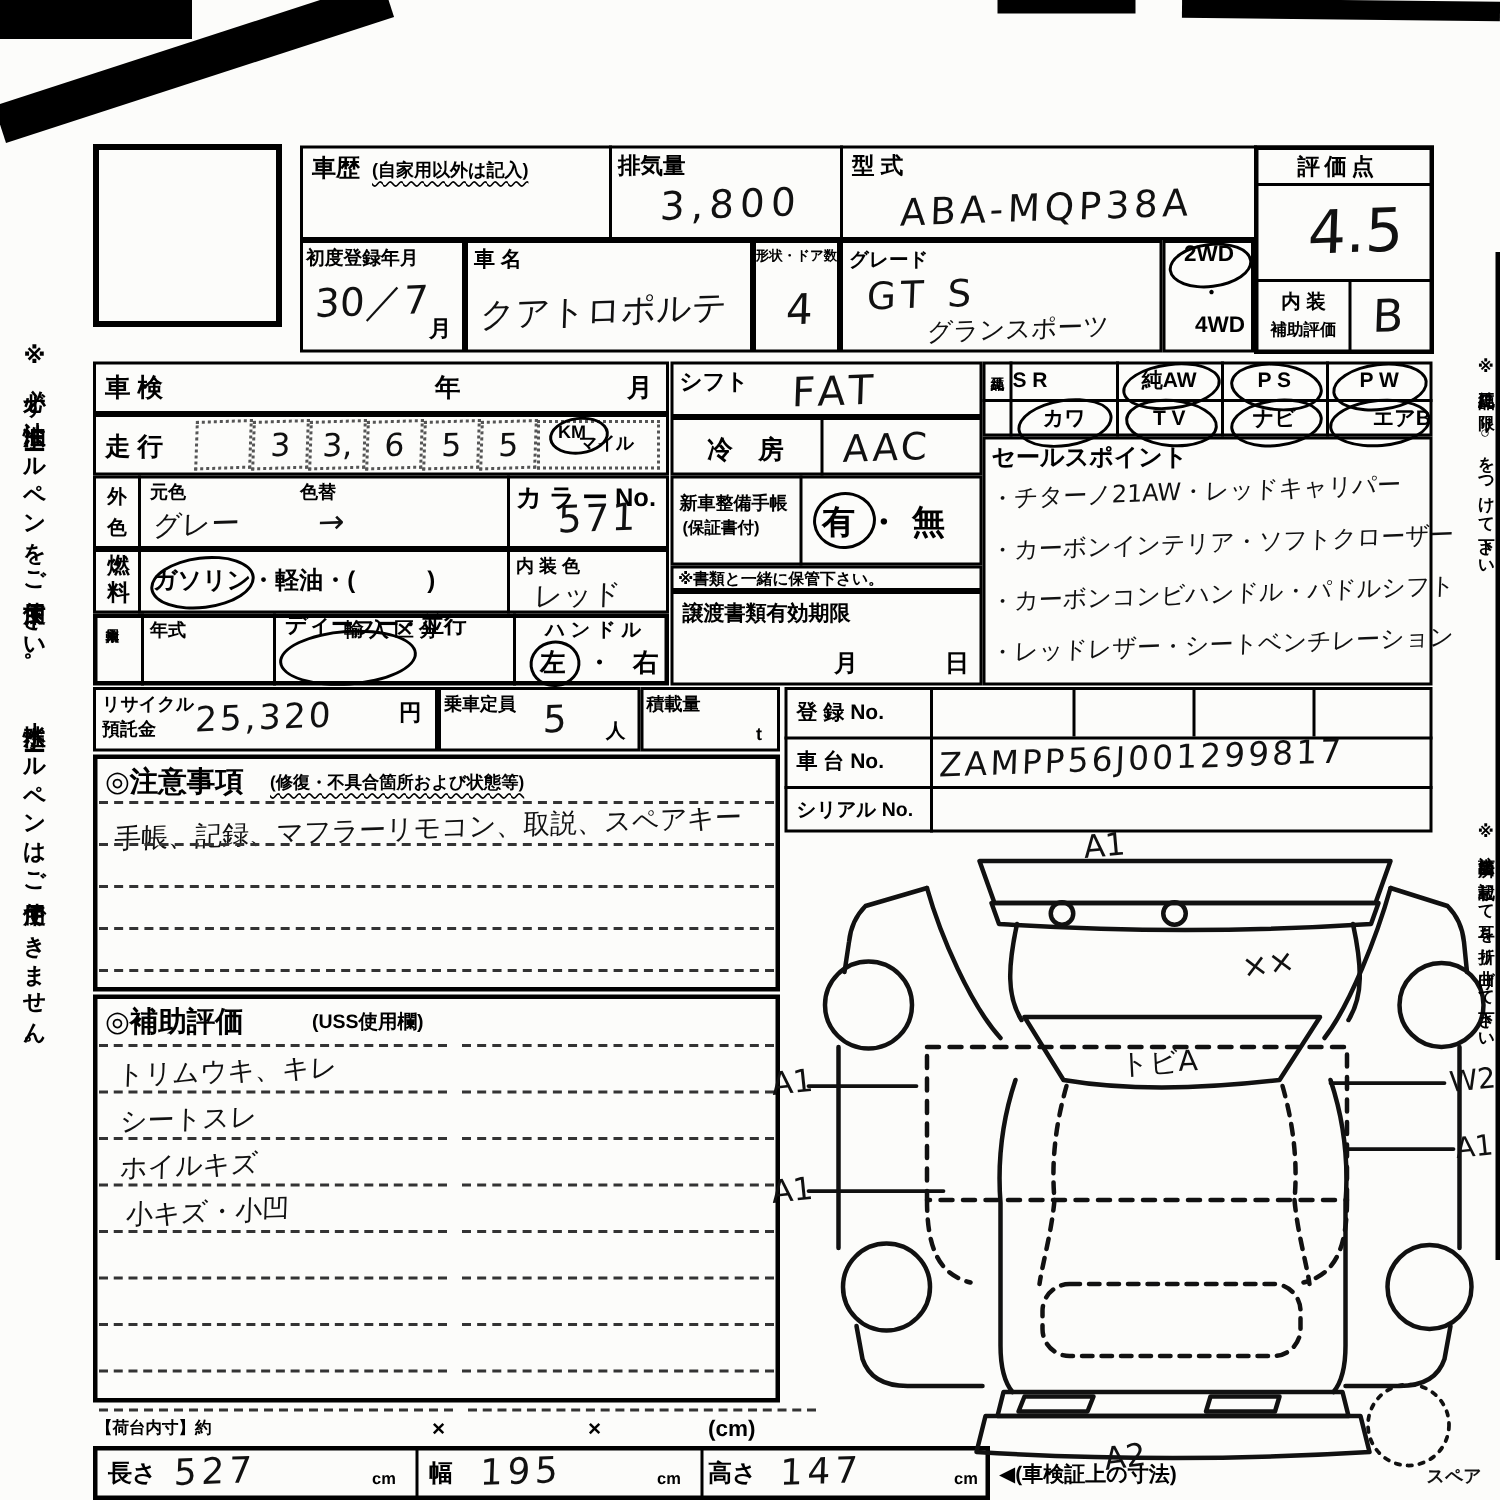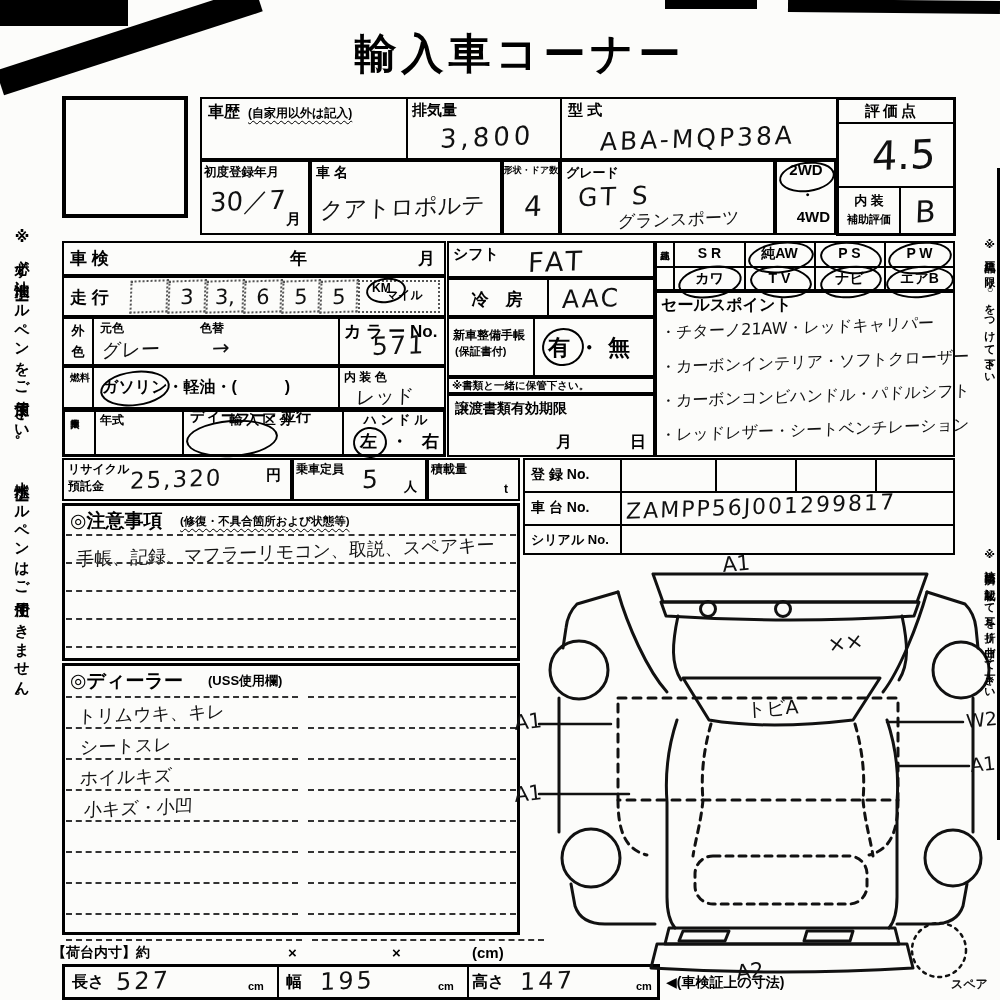--- a/index.html
+++ b/index.html
@@ -26,21 +26,20 @@
 <body>
 
 <div id="page">
 
   <div class="blk" style="left:0;top:0;width:128px;height:26px"></div>
   <div class="blk" style="left:0;top:70px;width:272px;height:26px;transform:rotate(-18deg);transform-origin:0 50%"></div>
   <div class="blk" style="left:665px;top:0;width:92px;height:9px"></div>
   <div class="blk" style="left:788px;top:0;width:212px;height:13px;transform:rotate(.6deg)"></div>
   <div class="blk" style="left:997px;top:168px;width:3px;height:672px"></div>
 
-  <div class="abs b" style="left:290px;top:26px;width:460px;font-size:42px;text-align:center;letter-spacing:5px">輸入車コーナー</div>
 
   <div class="bx bx4" style="left:62px;top:96px;width:126px;height:122px"></div>
 
   <div class="bx" style="left:200px;top:97px;width:208px;height:63px"></div>
   <span class="cell-lab" style="left:208px;top:102px;font-size:16px">車歴</span>
   <span class="cell-lab wavy" style="left:248px;top:105px;font-size:12px">(自家用以外は記入)</span>
 
   <div class="bx" style="left:406px;top:97px;width:156px;height:63px"></div>
   <span class="cell-lab" style="left:412px;top:101px;font-size:15px">排気量</span>
   <span class="abs hand" style="left:440px;top:122px;font-size:26px;letter-spacing:4px">3,800</span>
@@ -109,21 +108,21 @@
   <span class="cell-lab" style="left:100px;top:320px;font-size:12px">元色</span>
   <span class="abs hand" style="left:102px;top:337px;font-size:19px">グレー</span>
   <span class="cell-lab" style="left:200px;top:320px;font-size:12px">色替</span>
   <span class="abs hand" style="left:212px;top:336px;font-size:21px">→</span>
   <div class="vline" style="left:338px;top:317px;height:49px"></div>
   <span class="cell-lab" style="left:344px;top:320px;font-size:17px">カ ラ ー No.</span>
   <span class="abs hand" style="left:372px;top:331px;font-size:25px;letter-spacing:2px">571</span>
 
   <div class="bx" style="left:62px;top:366px;width:384px;height:43px"></div>
   <div class="vline" style="left:92px;top:366px;height:43px"></div>
-  <span class="cell-lab" style="left:68px;top:369px;width:22px;font-size:10px;line-height:18px;text-align:right;word-break:break-all">燃料</span>
+  <span class="cell-lab" style="left:68px;top:369px;width:22px;font-size:15px;line-height:18px;text-align:center;word-break:break-all">燃料</span>
   <span class="cell-lab" style="left:102px;top:377px;font-size:16px">ガソリン・軽油・(　　　)</span>
   <div class="circ" style="left:100px;top:371px;width:66px;height:31px"></div>
   <div class="vline" style="left:338px;top:366px;height:43px"></div>
   <span class="cell-lab" style="left:344px;top:369px;font-size:12px">内 装 色</span>
   <span class="abs hand" style="left:356px;top:384px;font-size:19px">レッド</span>
 
   <div class="bx bx3" style="left:62px;top:409px;width:384px;height:48px"></div>
   <div class="vline" style="left:94px;top:409px;height:48px"></div>
   <span class="abs vt b" style="left:68px;top:412px;height:44px;font-size:9px">輸入車用</span>
   <span class="cell-lab" style="left:100px;top:412px;font-size:12px">年式</span>
@@ -159,28 +158,28 @@
   <span class="cell-lab" style="left:556px;top:432px;font-size:16px">月</span>
   <span class="cell-lab" style="left:630px;top:432px;font-size:16px">日</span>
 
   <div class="bx" style="left:655px;top:241px;width:300px;height:50px"></div>
   <div class="vline" style="left:673px;top:241px;height:50px"></div>
   <span class="abs vt b" style="left:658px;top:244px;height:46px;font-size:9px">純正品</span>
   <div class="hline" style="left:655px;top:266px;width:300px"></div>
   <div class="vline" style="left:744px;top:241px;height:50px"></div>
   <div class="vline" style="left:814px;top:241px;height:50px"></div>
   <div class="vline" style="left:884px;top:241px;height:50px"></div>
-  <span class="cell-lab" style="left:675px;top:245px;width:69px;text-align:center;font-size:14px">S R</span>
+  <span class="cell-lab" style="left:675px;top:245px;width:69px;text-align:left;font-size:14px">S R</span>
   <span class="cell-lab" style="left:745px;top:245px;width:69px;text-align:center;font-size:14px">純AW</span>
   <span class="cell-lab" style="left:815px;top:245px;width:69px;text-align:center;font-size:14px">P S</span>
   <span class="cell-lab" style="left:885px;top:245px;width:69px;text-align:center;font-size:14px">P W</span>
   <span class="cell-lab" style="left:675px;top:270px;width:69px;text-align:center;font-size:14px">カワ</span>
   <span class="cell-lab" style="left:745px;top:270px;width:69px;text-align:center;font-size:14px">T V</span>
   <span class="cell-lab" style="left:815px;top:270px;width:69px;text-align:center;font-size:14px">ナビ</span>
-  <span class="cell-lab" style="left:885px;top:270px;width:69px;text-align:center;font-size:14px">エアB</span>
+  <span class="cell-lab" style="left:885px;top:270px;width:69px;text-align:right;font-size:14px">エアB</span>
   <div class="circ" style="left:748px;top:242px;width:62px;height:27px"></div>
   <div class="circ" style="left:820px;top:242px;width:58px;height:28px;transform:rotate(6deg)"></div>
   <div class="circ" style="left:888px;top:242px;width:60px;height:28px"></div>
   <div class="circ" style="left:678px;top:266px;width:60px;height:28px;transform:rotate(-9deg)"></div>
   <div class="circ" style="left:750px;top:266px;width:58px;height:28px;transform:rotate(5deg)"></div>
   <div class="circ" style="left:820px;top:266px;width:58px;height:28px"></div>
   <div class="circ" style="left:886px;top:266px;width:64px;height:28px;transform:rotate(-5deg)"></div>
 
   <div class="bx" style="left:655px;top:291px;width:300px;height:166px"></div>
   <span class="cell-lab" style="left:661px;top:295px;font-size:16px">セールスポイント</span>
@@ -218,21 +217,21 @@
   <span class="cell-lab" style="left:70px;top:508px;font-size:19px">◎注意事項</span>
   <span class="cell-lab wavy" style="left:180px;top:514px;font-size:11.5px">(修復・不具合箇所および状態等)</span>
   <div class="dash" style="left:66px;top:534px;width:450px"></div>
   <span class="abs hand" style="left:76px;top:540px;font-size:18px">手帳、記録、マフラーリモコン、取説、スペアキー</span>
   <div class="dash" style="left:66px;top:562px;width:450px"></div>
   <div class="dash" style="left:66px;top:590px;width:450px"></div>
   <div class="dash" style="left:66px;top:618px;width:450px"></div>
   <div class="dash" style="left:66px;top:646px;width:450px"></div>
 
   <div class="bx bx3" style="left:62px;top:663px;width:458px;height:272px"></div>
-  <span class="cell-lab" style="left:70px;top:668px;font-size:19px">◎ディーラー</span>
+  <span class="cell-lab" style="left:70px;top:668px;font-size:19px">◎補助評価</span>
   <span class="cell-lab" style="left:208px;top:672px;font-size:13px">(USS使用欄)</span>
   <div class="dash" style="left:66px;top:696px;width:232px"></div>
   <div class="dash" style="left:308px;top:696px;width:208px"></div>
   <span class="abs hand" style="left:78px;top:702px;font-size:18px">トリムウキ、キレ</span>
   <div class="dash" style="left:66px;top:727px;width:232px"></div>
   <div class="dash" style="left:308px;top:727px;width:208px"></div>
   <span class="abs hand" style="left:80px;top:734px;font-size:18px">シートスレ</span>
   <div class="dash" style="left:66px;top:758px;width:232px"></div>
   <div class="dash" style="left:308px;top:758px;width:208px"></div>
   <span class="abs hand" style="left:80px;top:765px;font-size:18px">ホイルキズ</span>
@@ -243,21 +242,21 @@
   <div class="dash" style="left:308px;top:820px;width:208px"></div>
   <div class="dash" style="left:66px;top:851px;width:232px"></div>
   <div class="dash" style="left:308px;top:851px;width:208px"></div>
   <div class="dash" style="left:66px;top:882px;width:232px"></div>
   <div class="dash" style="left:308px;top:882px;width:208px"></div>
   <div class="dash" style="left:66px;top:913px;width:232px"></div>
   <div class="dash" style="left:308px;top:913px;width:208px"></div>
 
   <div class="dash" style="left:66px;top:939px;width:236px"></div>
   <div class="dash" style="left:312px;top:939px;width:232px"></div>
-  <span class="cell-lab" style="left:52px;top:944px;font-size:14px">【荷台内寸】約</span>
+  <span class="cell-lab" style="left:64px;top:944px;font-size:11px">【荷台内寸】約</span>
   <span class="cell-lab" style="left:288px;top:944px;font-size:15px">×</span>
   <span class="cell-lab" style="left:392px;top:944px;font-size:15px">×</span>
   <span class="cell-lab" style="left:472px;top:944px;font-size:15px">(cm)</span>
 
   <div class="bx bx3" style="left:62px;top:964px;width:598px;height:36px"></div>
   <div class="vline" style="left:277px;top:964px;height:36px"></div>
   <div class="vline" style="left:467px;top:964px;height:36px"></div>
   <span class="cell-lab" style="left:72px;top:972px;font-size:16px">長さ</span>
   <span class="abs hand" style="left:116px;top:967px;font-size:24px;letter-spacing:3px">527</span>
   <span class="cell-lab" style="left:248px;top:980px;font-size:11px">cm</span>

